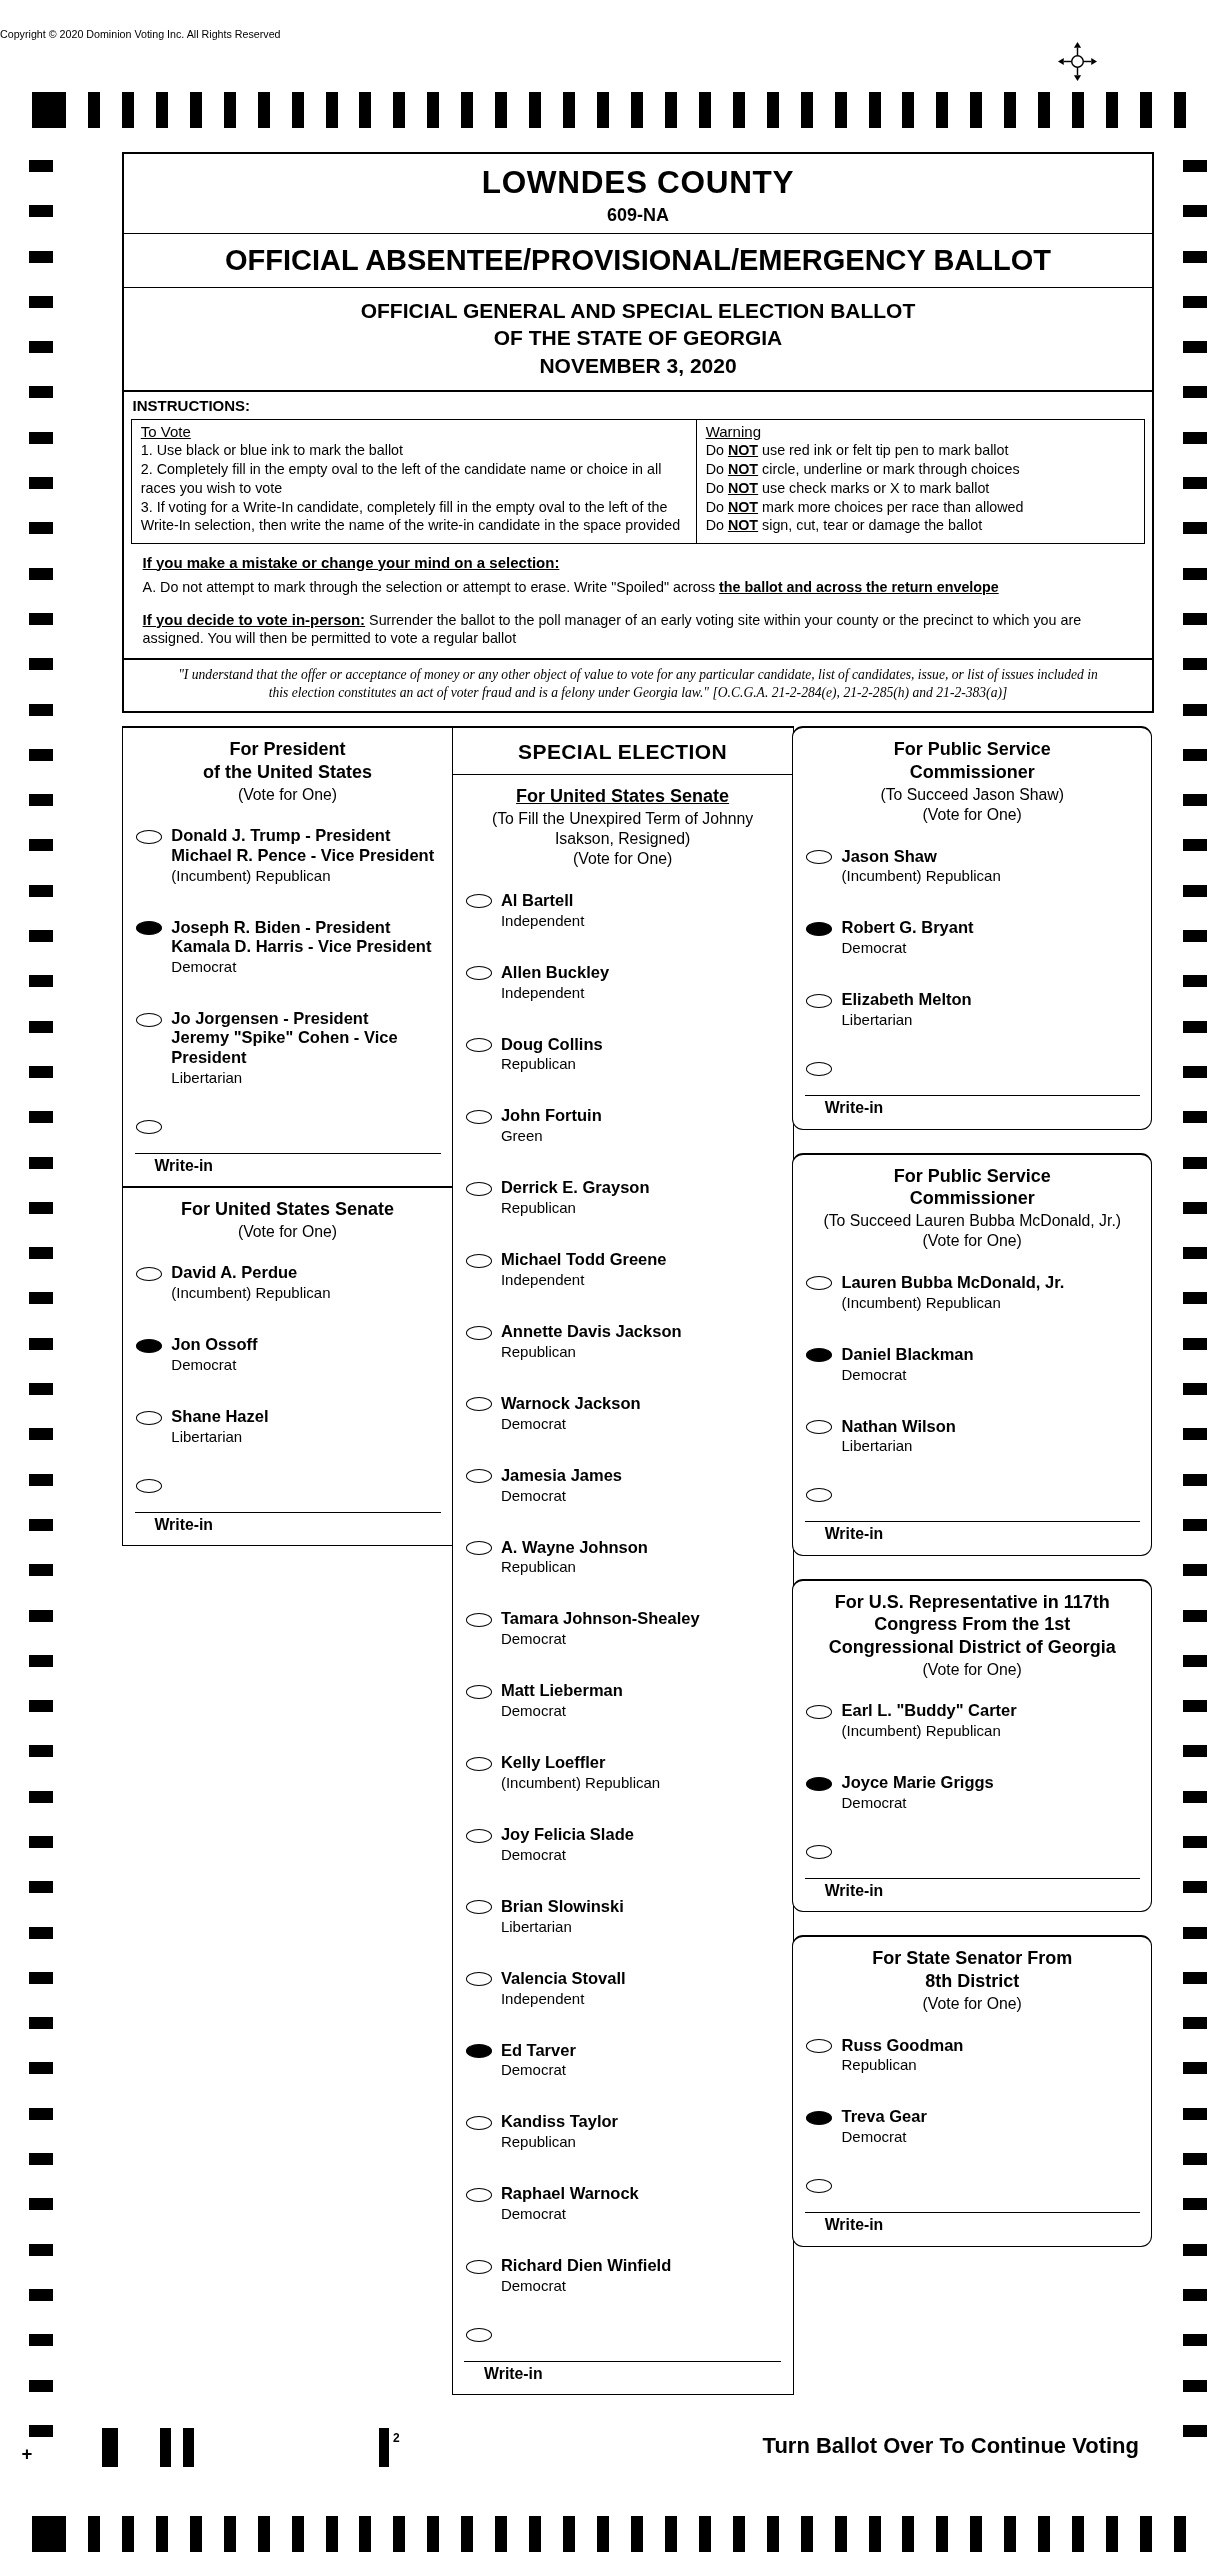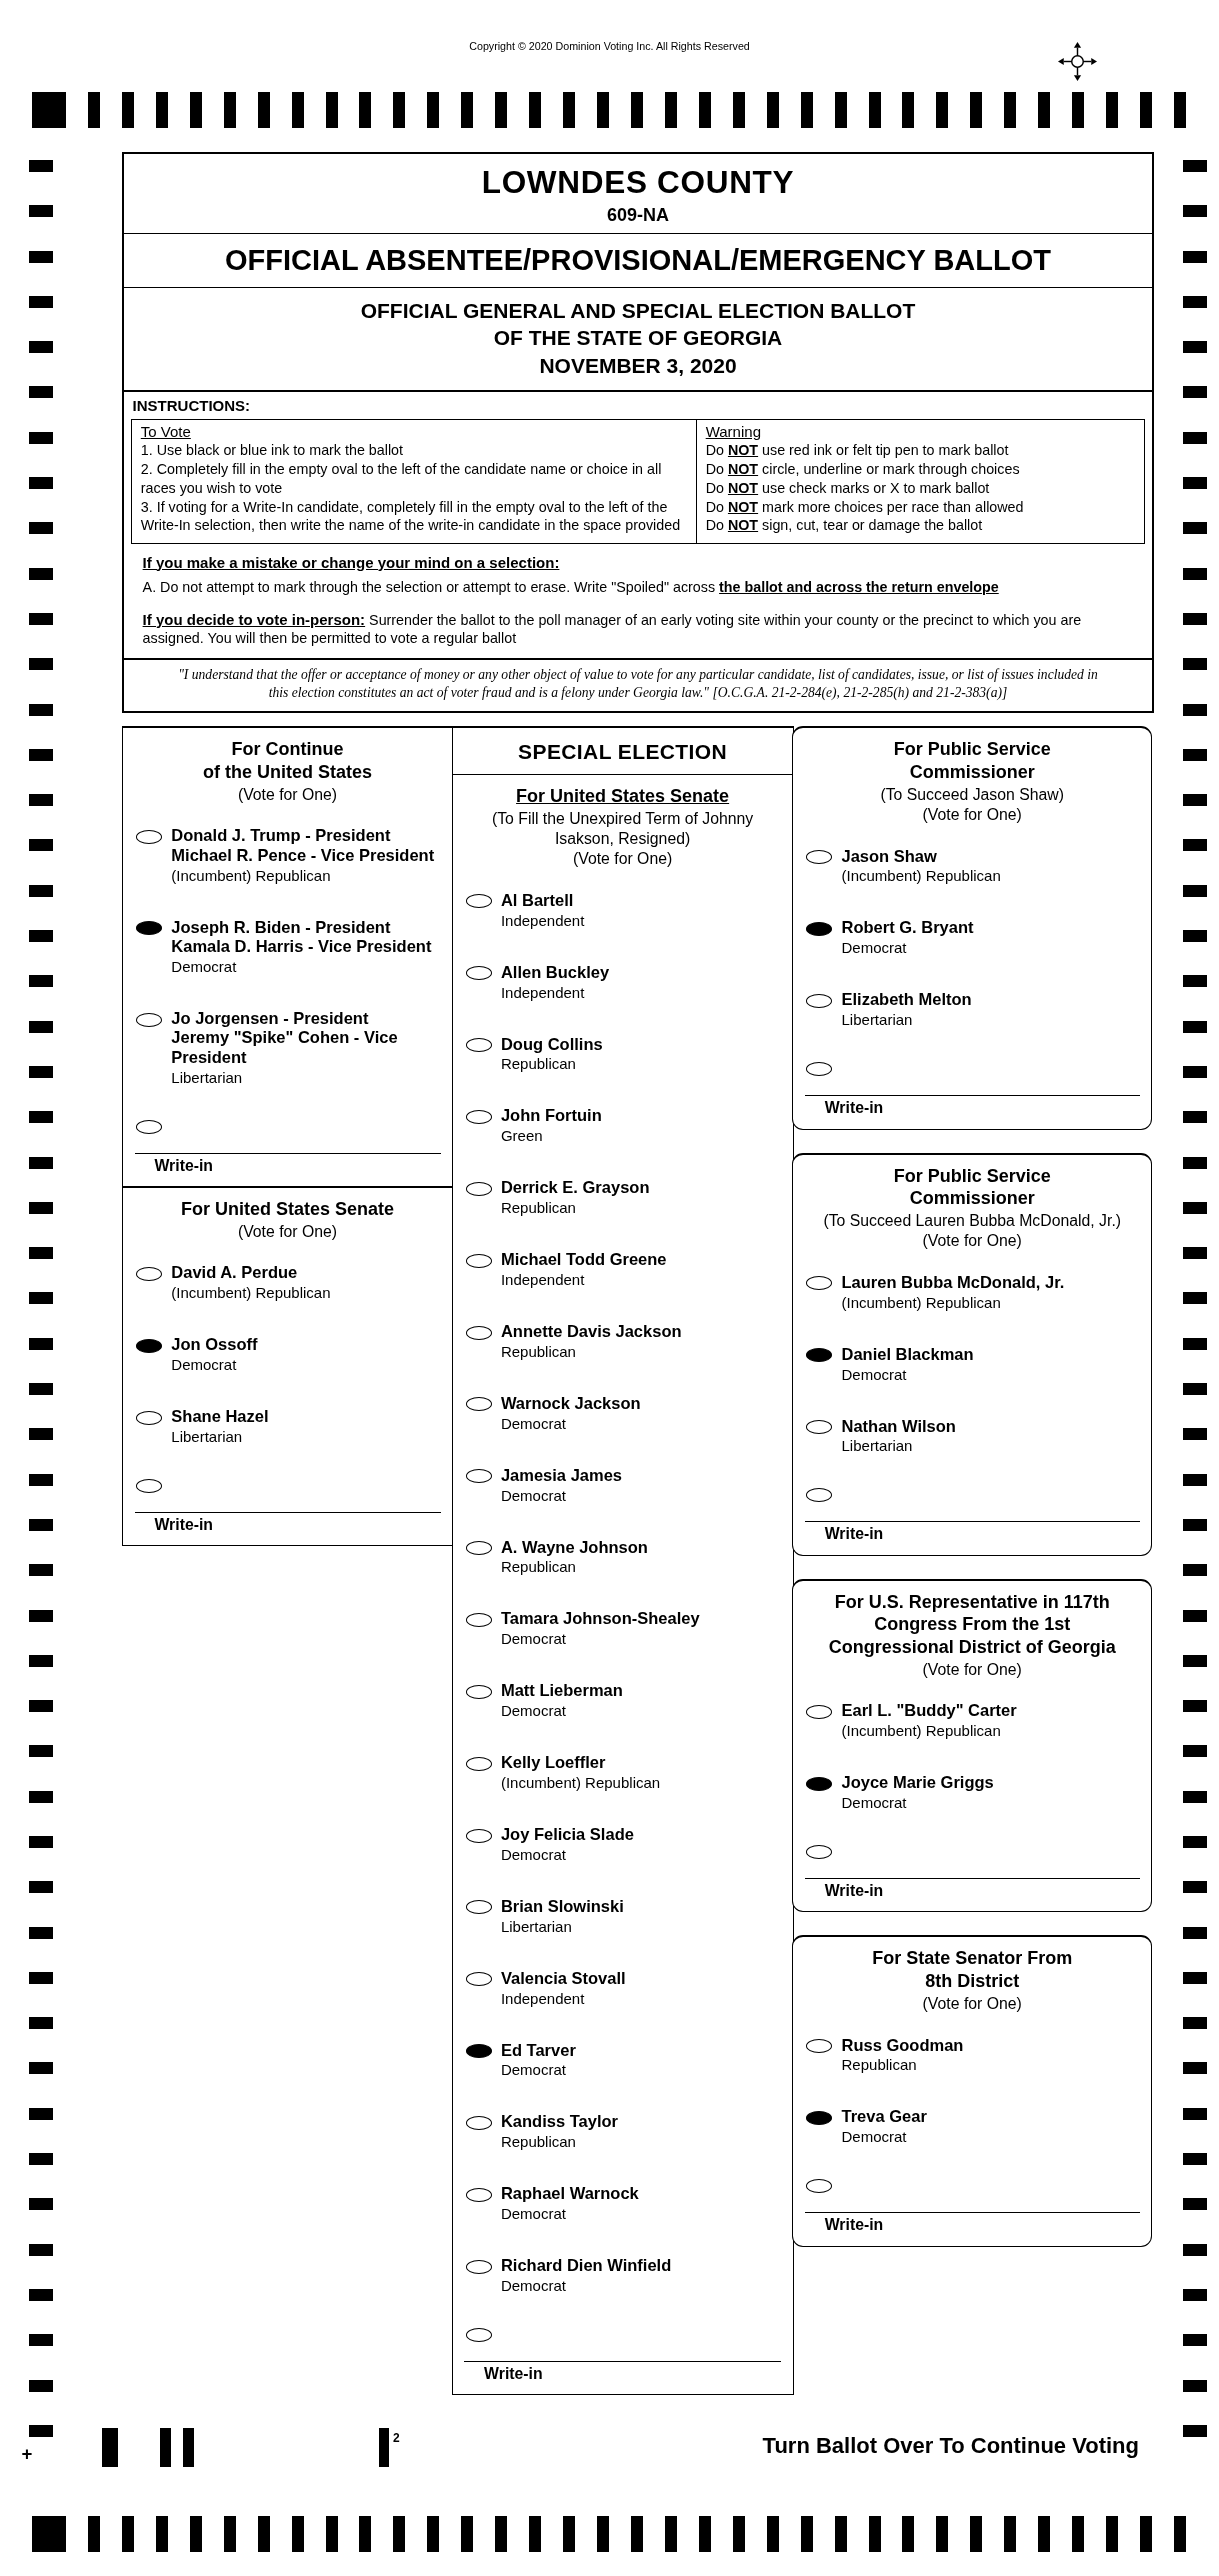--- a/index.html
+++ b/index.html
@@ -1,22 +1,22 @@
 <!DOCTYPE html>
 <html style="font-size:11.5px"><head>
 <meta charset="utf-8">
 <style>
   html,body { margin:0; padding:0; background:#e8e8e8; }
   .page {
     position:relative; width:1219px; height:2576px; background:#ffffff;
     font-family:"Liberation Sans", sans-serif; color:#000; overflow:hidden;
   }
   .copyright {
-    position:absolute; top:40px; left:0; width:100%;
-    text-align:center; font-size:10.7px;
+    position:absolute; top:28px; left:0; width:100%;
+    text-align:left; font-size:10.7px;
   }
   .regmark { position:absolute; left:1058px; top:42px; }
 
   
   .timing-row { position:absolute; left:32px; width:1154px; height:36px; display:flex; justify-content:space-between; }
   .timing-row.top { top:92px; }
   .timing-row.bottom { top:2516px; }
   .timing-row .tmark { width:12px; height:36px; background:#000; flex:none; }
   .timing-row .tmark.wide { width:34px; }
   .timing-col { position:absolute; top:160px; height:2277px; display:flex; flex-direction:column; justify-content:space-between; }
@@ -292,21 +292,21 @@
       <div class="inperson-block">
         <span class="m-title inline">If you decide to vote in-person:</span><span> Surrender the ballot to the poll manager of an early voting site within your county or the precinct to which you are assigned.  You will then be permitted to vote a regular ballot</span>
       </div>
       <div class="fraud-notice">"I understand that the offer or acceptance of money or any other object of value to vote for any particular candidate, list of candidates, issue, or list of issues included in this election constitutes an act of voter fraud and is a felony under Georgia law." [O.C.G.A. 21-2-284(e), 21-2-285(h) and 21-2-383(a)]</div>
     </div>
 
     <div class="ballot-grid" id="ballot-grid">
         <div class="bcol bcol0">
           <div class="race-box race">
             <div class="race-title">
-              <div>For Continue</div>
+              <div>For President</div>
               <div>of the United States</div>
             </div>
             <div class="race-sub">
               <div>(Vote for One)</div>
             </div>
             <div class="cand">
               <span class="oval"></span>
               <div class="cand-text">
                 <div class="cand-name">Donald J. Trump - President</div>
                 <div class="cand-name">Michael R. Pence - Vice President</div>

